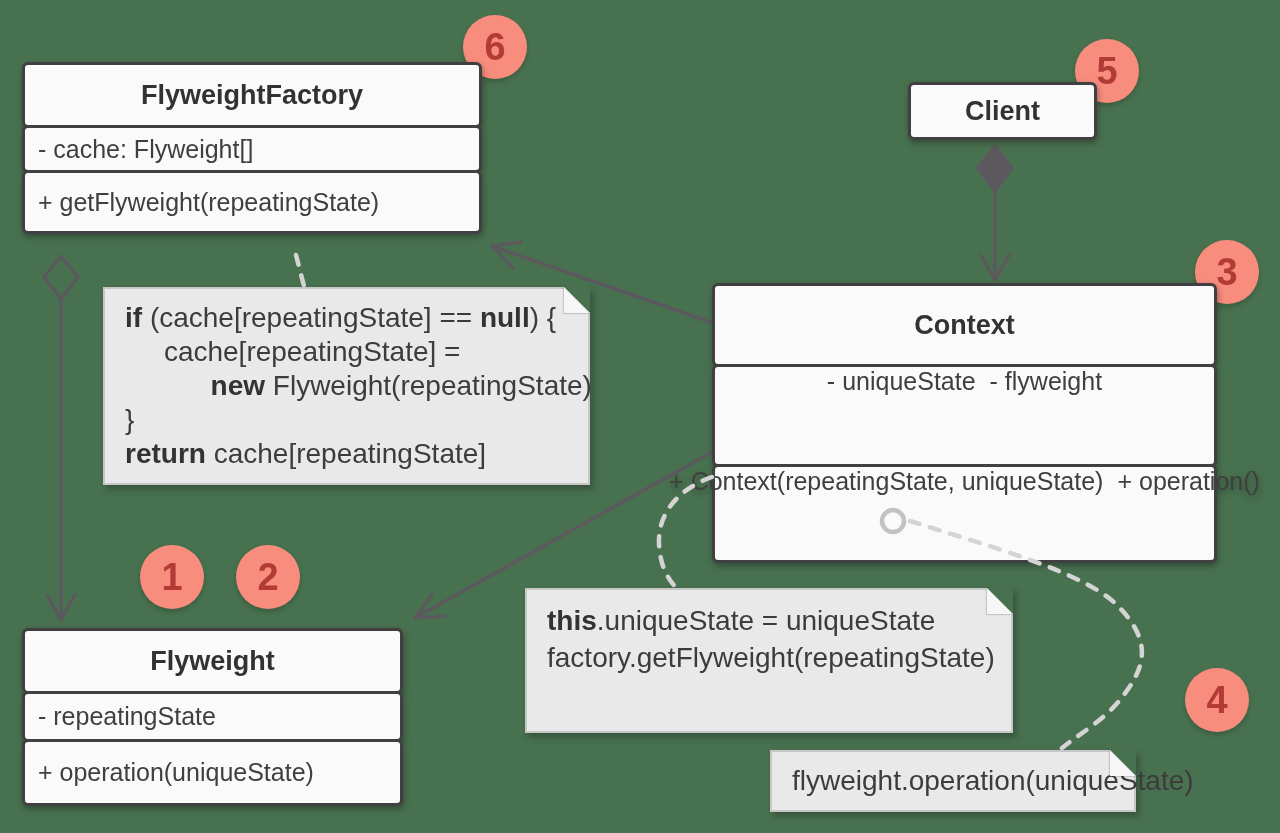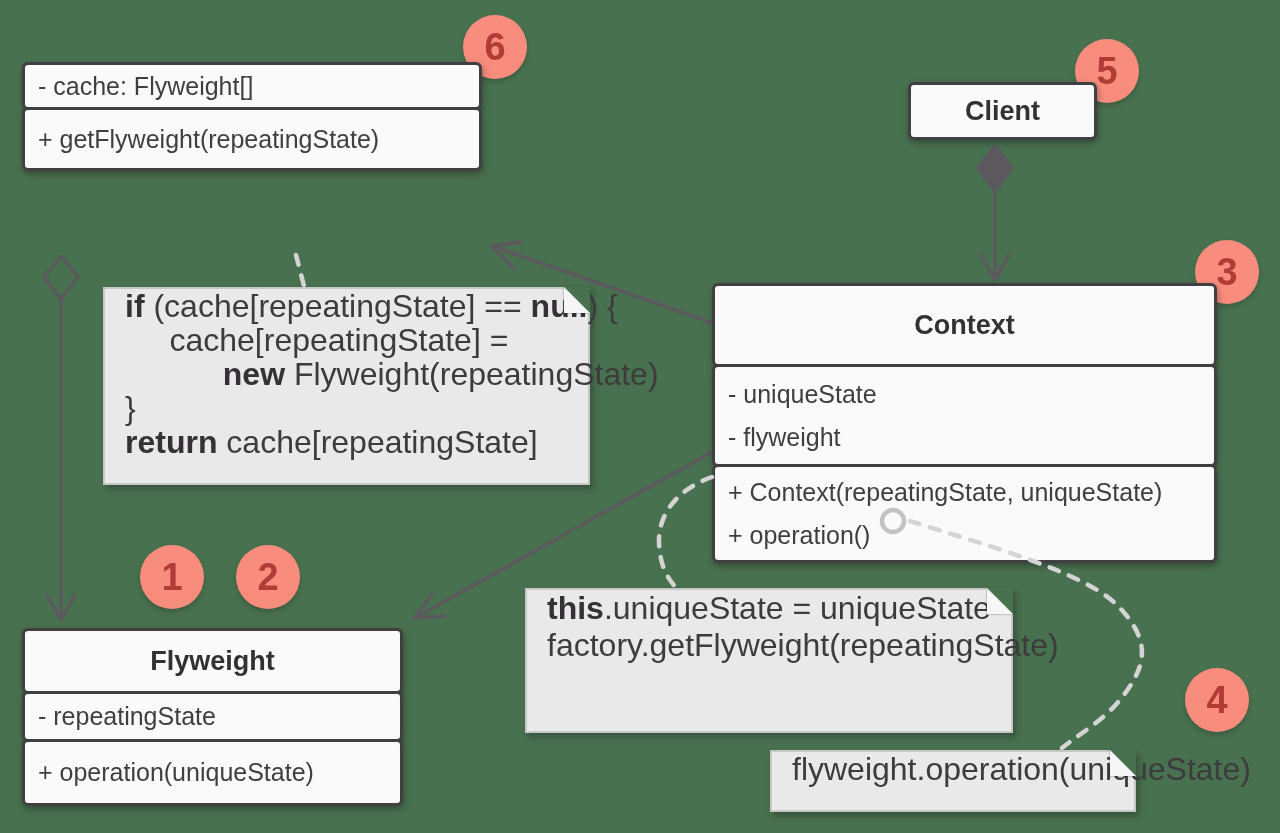--- a/index.html
+++ b/index.html
@@ -17,29 +17,29 @@
     position:absolute;z-index:4;
     filter:drop-shadow(1px 3px 3px rgba(20,20,20,0.4));
   }
   .sec{
     background:#fafafa;border:3px solid #413f41;border-radius:6px;
     display:flex;align-items:center;box-sizing:border-box;
     padding:0 13px;font-size:25px;color:#403e40;white-space:nowrap;
   }
   .sec + .sec{margin-top:-3px;}
   .sec.title{justify-content:center;font-weight:bold;font-size:27px;color:#333133;}
-  .sec.multi{flex-direction:column;align-items:flex-start;justify-content:center;gap:14px;}
+  .sec.multi{flex-direction:row;align-items:flex-start;justify-content:center;gap:14px;}
 
   
   .note{
     position:absolute;z-index:3;box-sizing:border-box;
     background:#e9e9e9;border:2px solid #c7c7c7;
     box-shadow:3px 4px 6px rgba(25,25,25,0.35);
-    color:#3d3b3d;font-size:32px;line-height:34px;
-    padding:0 20px;
+    color:#3d3b3d;font-size:28px;line-height:34px;
+    padding:12px 20px;
   }
   .note::after{ 
     content:"";position:absolute;top:-2px;right:-2px;width:0;height:0;
     border-style:solid;border-width:0 26px 26px 0;
     border-color:#48714F #48714F #f6f6f6 #f6f6f6;
     box-shadow:-1px 1px 1px rgba(0,0,0,0.15);
   }
   .note .line{white-space:pre;}
   .note b{font-weight:bold;color:#343234;}
 
@@ -77,20 +77,21 @@
        FlyweightFactory --&gt;
       <path d="M713,323 L492,246"></path>
       <path d="M513,268 L492,246 L521,242"></path>
        Flyweight --&gt;
       <path d="M712,452 L415,618"></path>
       <path d="M445,616 L415,618 L432,594"></path>
     </g>
   </svg>
 
   <div class="uml-box" style="left:22px;top:62px;width:460px;">
+    <div class="sec title" style="height:66px;">FlyweightFactory</div>
     <div class="sec" style="height:48px;">- cache: Flyweight[]</div>
     <div class="sec" style="height:64px;">+ getFlyweight(repeatingState)</div>
   </div>
 
   <div class="uml-box" style="left:897px;top:82px;width:200px;">
     <div class="sec title" style="height:58px;margin-left:11px;">Client</div>
   </div>
 
   <div class="uml-box" style="left:712px;top:283px;width:505px;">
     <div class="sec title" style="height:84px;">Context</div>

